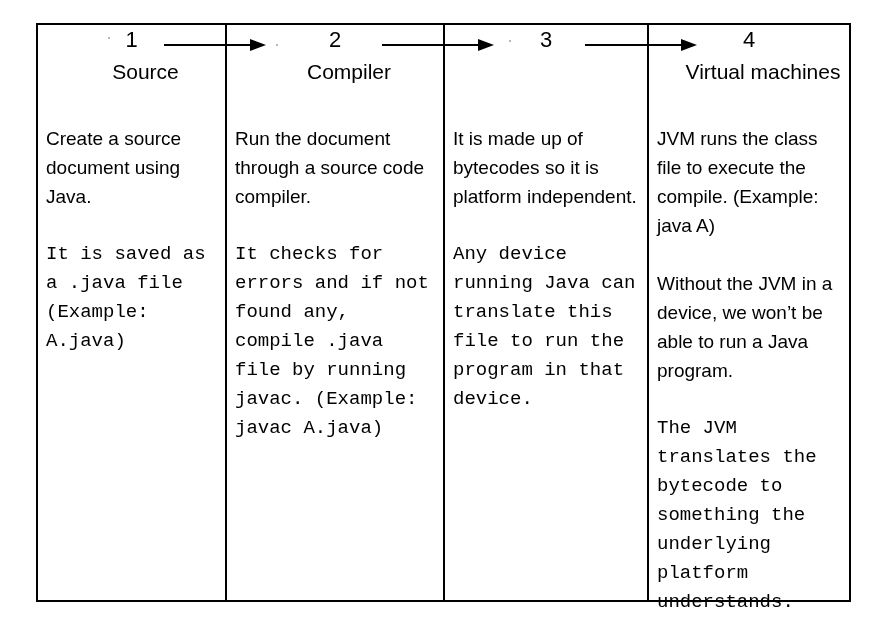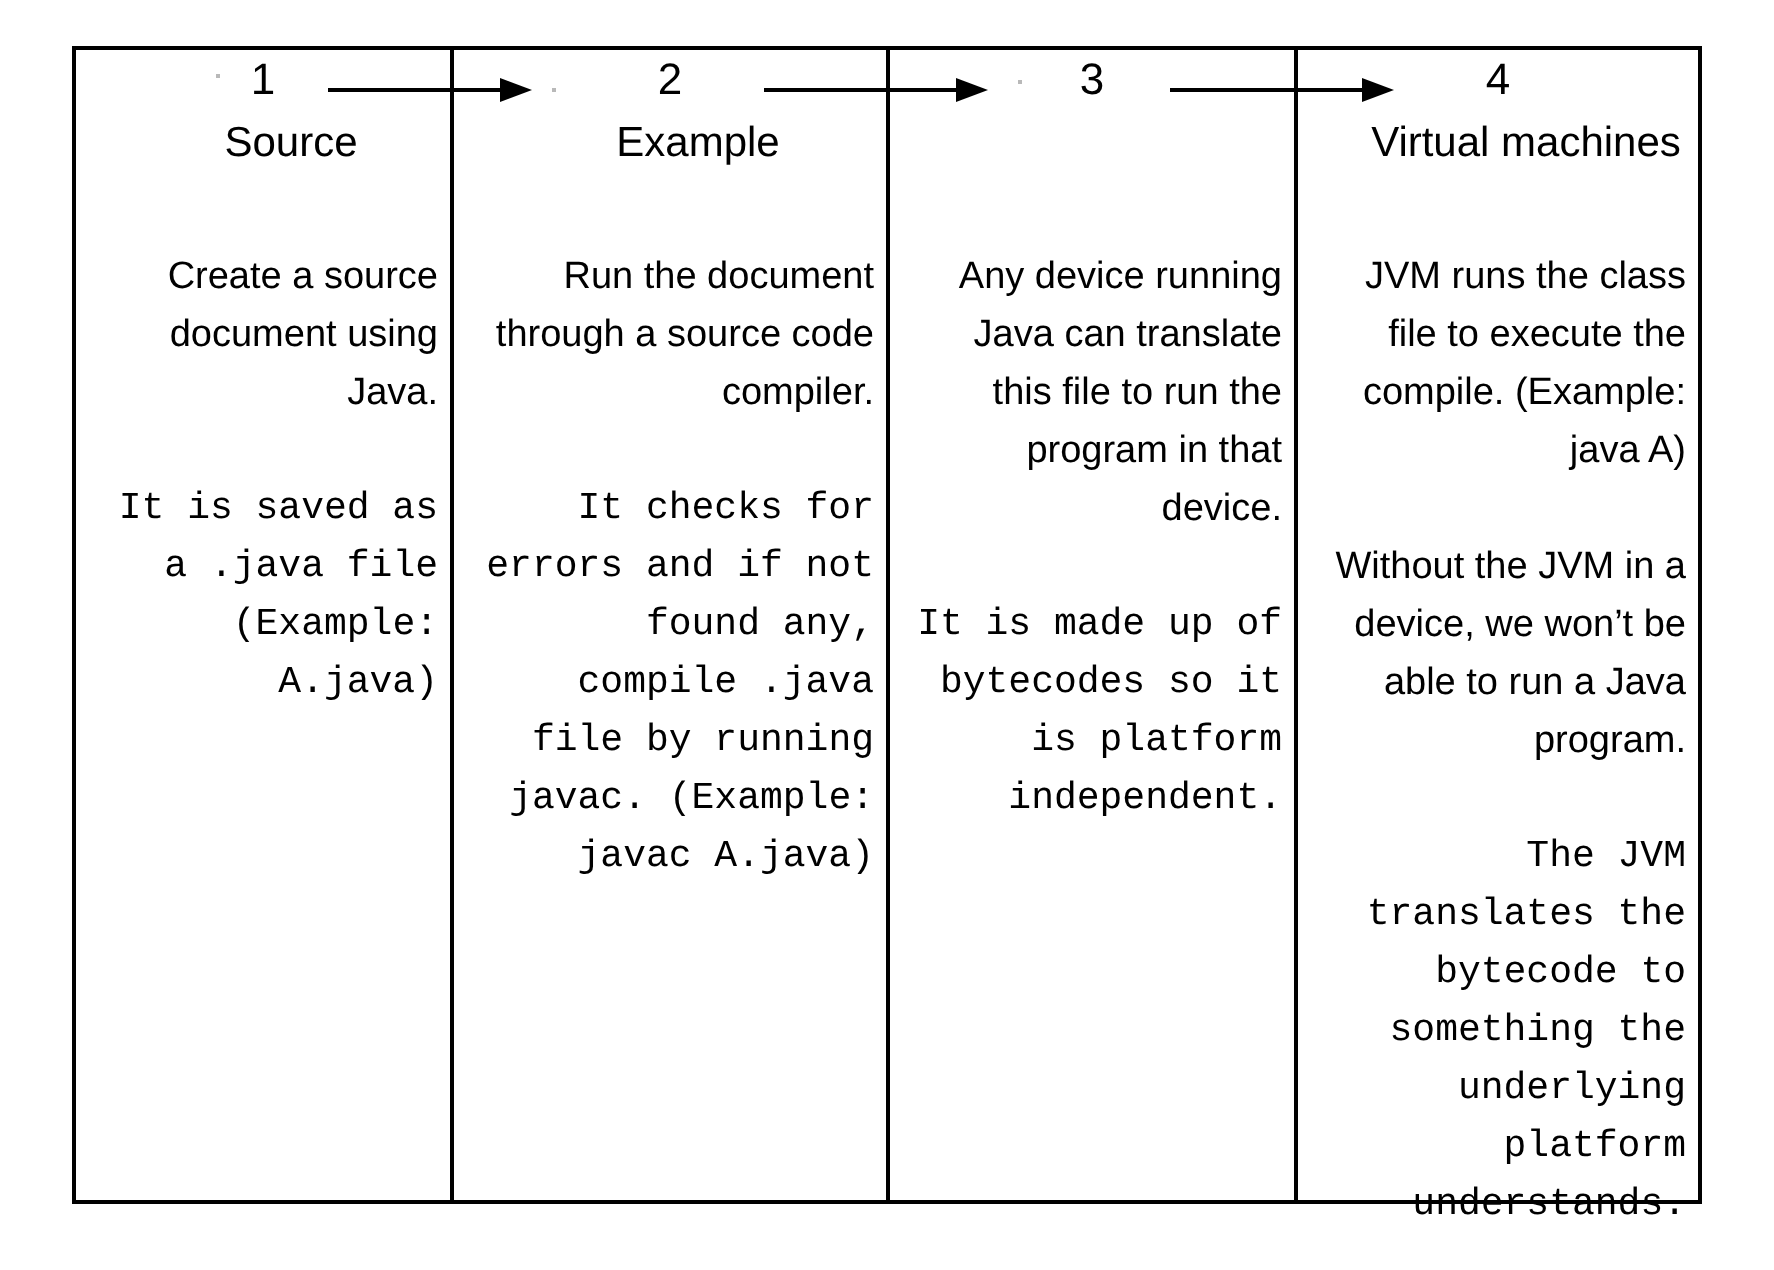--- a/index.html
+++ b/index.html
@@ -54,21 +54,21 @@
     white-space:nowrap;
     margin-left:28px;
   }
   .col-body{
     position:absolute;
     top:99px;
     left:8px;
     right:6px;
     font-size:19px;
     line-height:29px;
-    text-align:right;
+    text-align:left;
   }
   .para{margin:0 0 29px 0;}
   .para:last-child{margin-bottom:0;font-family:Liberation Mono, monospace;}
 
   
   #arrows{
     position:absolute;
     left:0;top:0;
     width:887px;height:635px;
     pointer-events:none;
@@ -99,35 +99,35 @@
       </div>
       <div class="col-body">
         <p class="para">Create a source document using Java.</p>
         <p class="para">It is saved as a .java file (Example: A.java)</p>
       </div>
     </div>
 
     <div class="col" style="left:189px;width:216px;">
       <div class="col-head">
         <div class="col-num">2</div>
-        <div class="col-title">Example</div>
+        <div class="col-title">Compiler</div>
       </div>
       <div class="col-body">
         <p class="para">Run the document through a source code compiler.</p>
         <p class="para">It checks for errors and if not found any, compile .java file by running javac. (Example: javac A.java)</p>
       </div>
     </div>
 
     <div class="col" style="left:407px;width:202px;">
       <div class="col-head">
         <div class="col-num">3</div>
       </div>
       <div class="col-body">
+        <p class="para">It is made up of bytecodes so it is platform independent.</p>
         <p class="para">Any device running Java can translate this file to run the program in that device.</p>
-        <p class="para">It is made up of bytecodes so it is platform independent.</p>
       </div>
     </div>
 
     <div class="col" style="left:611px;width:200px;">
       <div class="col-head">
         <div class="col-num">4</div>
         <div class="col-title">Virtual machines</div>
       </div>
       <div class="col-body">
         <p class="para">JVM runs the class file to execute the compile. (Example: java A)</p>

